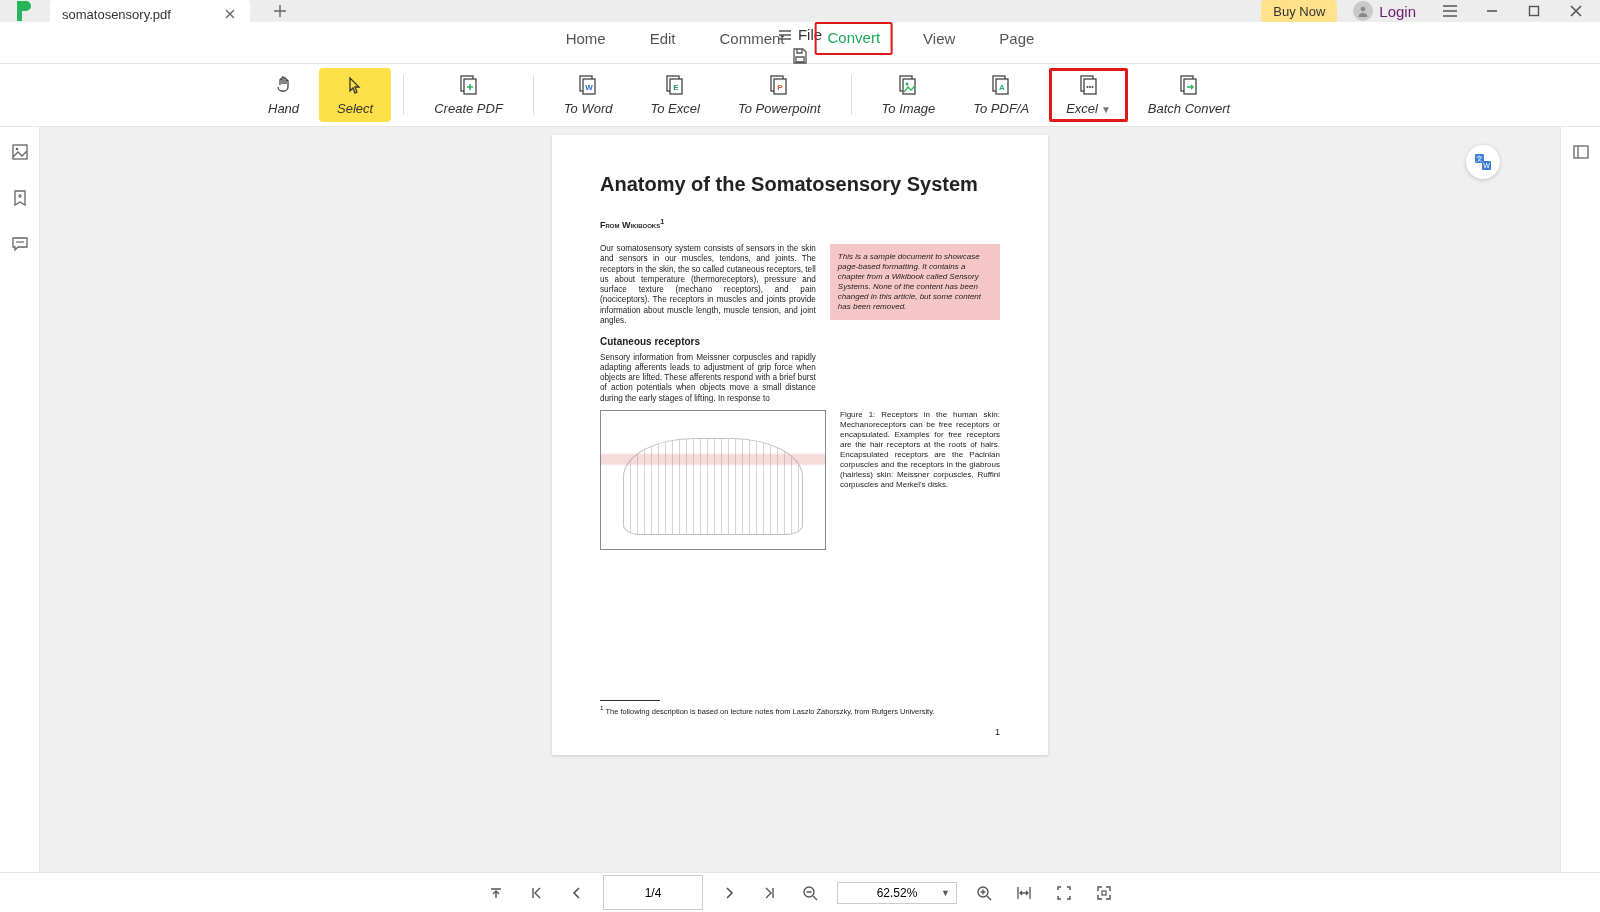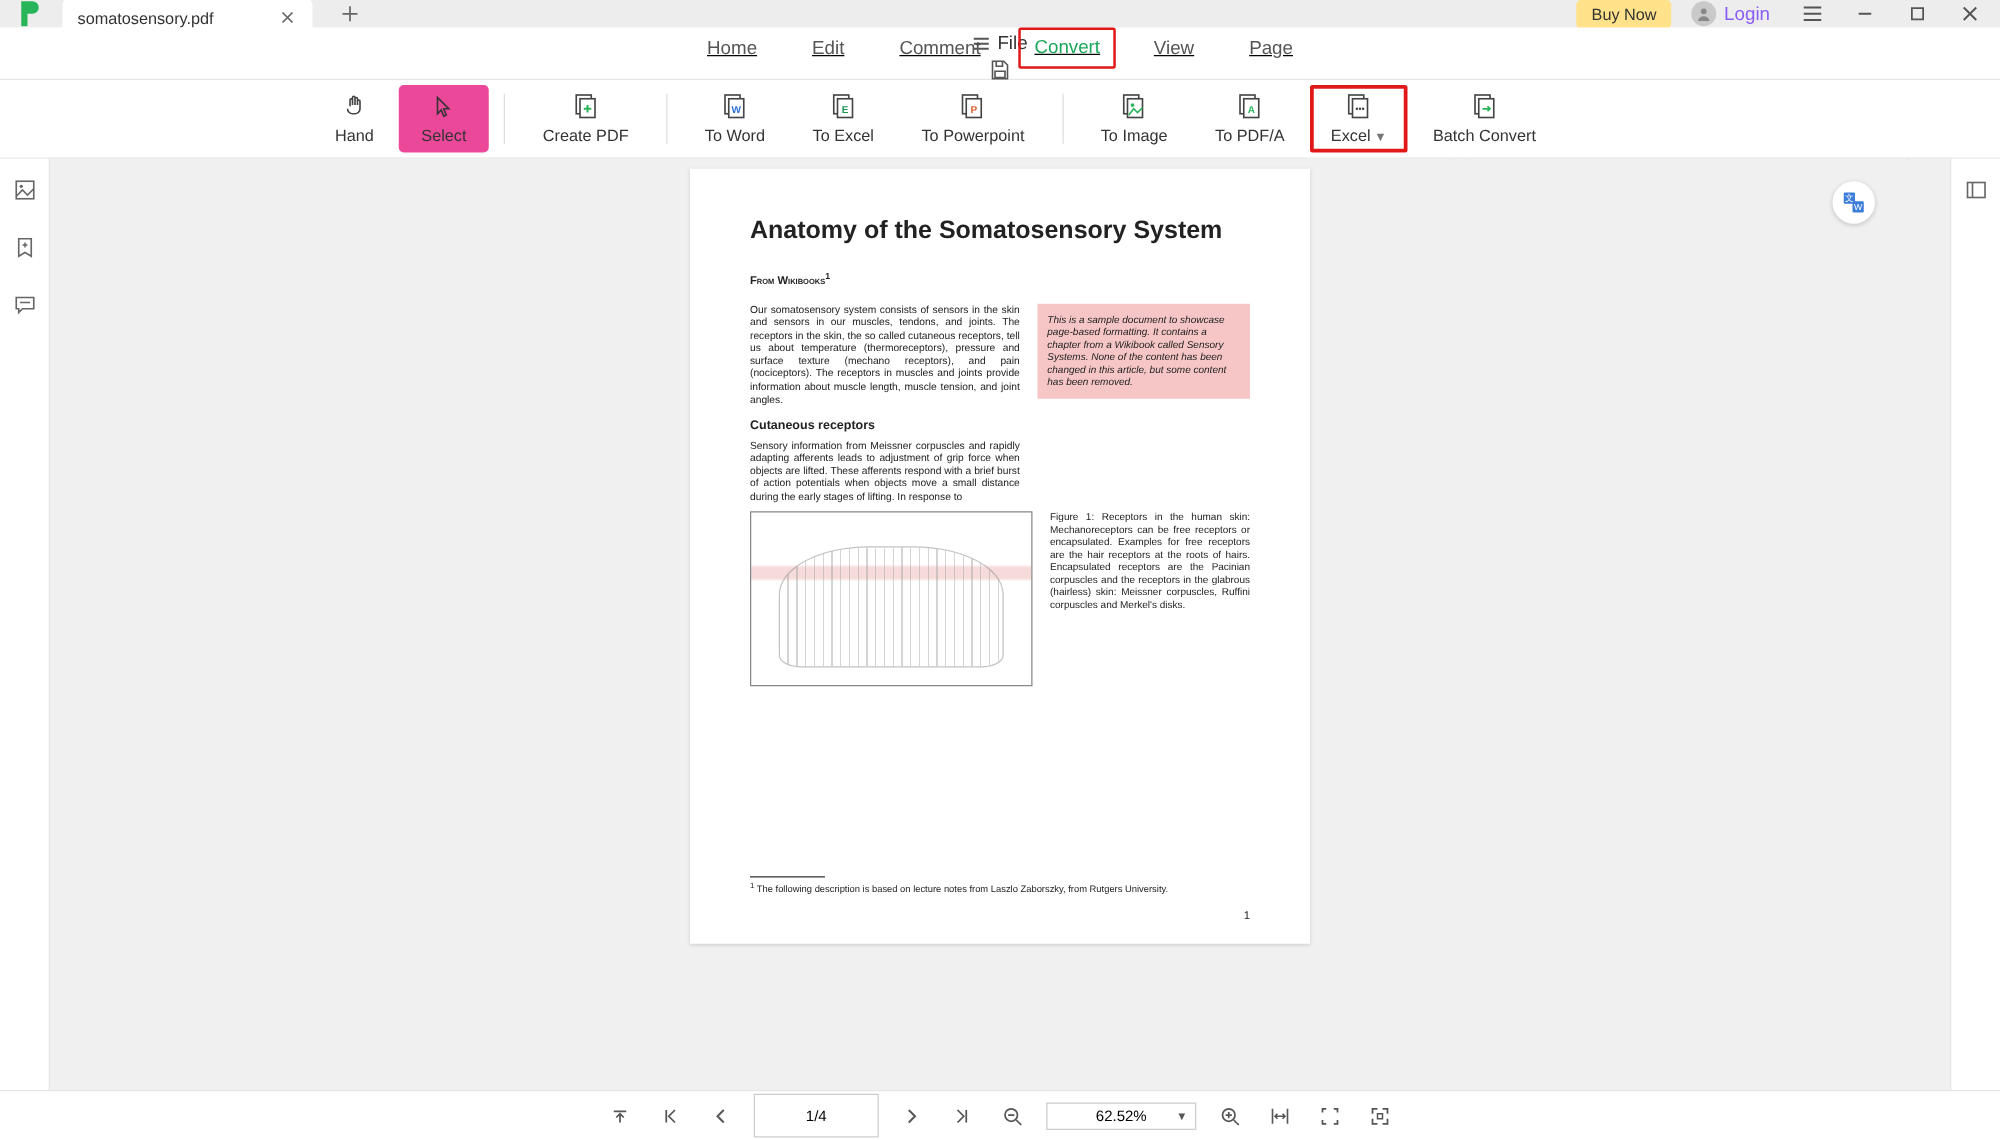--- a/index.html
+++ b/index.html
@@ -6,44 +6,44 @@
 body { background: #f0f0f0; width: 1600px; height: 912px; overflow: hidden; display: flex; flex-direction: column; }
 
 
 .titlebar { height: 22px; background: #ededed; display: flex; align-items: center; padding: 0 6px; }
 .app-logo { width: 24px; height: 24px; margin: 0 14px 0 6px; }
 .tab { background: #fff; height: 32px; padding: 0 12px; display: flex; align-items: center; border-radius: 6px 6px 0 0; min-width: 200px; font-size: 13px; color: #333; margin-top: 6px; }
 .tab-close { margin-left: auto; width: 16px; height: 16px; display: flex; align-items: center; justify-content: center; cursor: pointer; color: #666; }
 .tab-add { margin-left: 18px; width: 24px; height: 24px; display: flex; align-items: center; justify-content: center; cursor: pointer; color: #666; font-size: 18px; }
 .titlebar-right { margin-left: auto; display: flex; align-items: center; gap: 6px; }
 .buy-now { background: #ffe28a; padding: 4px 12px; border-radius: 4px; font-size: 13px; color: #333; cursor: pointer; }
-.login { display: flex; align-items: center; gap: 6px; font-size: 15px; color: #8b5cf6; padding: 0 10px; cursor: pointer; }
+.login { display: flex; align-items: center; gap: 6px; font-size: 15px; color: #701a75; padding: 0 10px; cursor: pointer; }
 .window-btn { width: 36px; height: 30px; display: flex; align-items: center; justify-content: center; cursor: pointer; color: #555; }
 .avatar { width: 20px; height: 20px; background: #c9c9c9; border-radius: 50%; display: flex; align-items: center; justify-content: center; }
 
 
 .menubar { height: 42px; background: #fff; display: flex; align-items: center; padding: 0 14px; border-bottom: 1px solid #e6e6e6; flex-direction: column; }
 .file-btn { display: flex; align-items: center; gap: 6px; font-size: 15px; color: #333; padding: 4px 8px; cursor: pointer; }
 .divider { width: 1px; height: 22px; background: #ddd; margin: 0 12px; }
 .icon-btn { width: 28px; height: 28px; display: flex; align-items: center; justify-content: center; cursor: pointer; color: #555; margin: 0 4px; }
-.menu-tabs { display: flex; gap: 16px; margin-left: auto; margin-right: auto; position: absolute; left: 50%; transform: translateX(-50%); text-decoration: underline; }
+.menu-tabs { display: flex; gap: 16px; margin-left: auto; margin-right: auto; position: absolute; left: 50%; transform: translateX(-50%); }
 .menu-tab { padding: 8px 14px; font-size: 15px; color: #555; cursor: pointer; }
 .menu-tab.active { color: #1aa85a; border: 2.5px solid #e01818; border-radius: 2px; padding: 5px 11px; }
 .ai-section { display: flex; align-items: center; margin-left: auto; gap: 6px; }
 .ai-icon { width: 18px; height: 18px; }
 .ai-label { font-size: 10px; color: #333; }
 .cloud-icon { margin-left: 8px; }
 
 
 .ribbon { height: 63px; background: #fff; display: flex; align-items: center; padding: 0 30px 0 250px; gap: 2px; border-bottom: 1px solid #e6e6e6; position: relative; }
 .tool { display: flex; flex-direction: column; align-items: center; justify-content: center; padding: 6px 18px; cursor: pointer; border-radius: 4px; min-width: 58px; }
-.tool.selected { background: #ec4899; }
+.tool.selected { background: #fde047; }
 .tool.highlighted { border: 3px solid #e01818; border-radius: 2px; padding: 3px 14px; }
 .tool-icon { width: 24px; height: 22px; display: flex; align-items: center; justify-content: center; }
-.tool-label { font-size: 13px; color: #333; margin-top: 5px; white-space: nowrap; }
+.tool-label { font-size: 13px; color: #333; margin-top: 5px; white-space: nowrap; font-style: italic; }
 .ribbon-divider { width: 1px; height: 40px; background: #ddd; margin: 0 10px; }
 .more-caret { font-size: 10px; color: #777; margin-left: 3px; }
 
 
 .main-area { flex: 1; display: flex; overflow: hidden; background: #f0f0f0; position: relative; }
 .left-rail { width: 40px; background: #fff; display: flex; flex-direction: column; align-items: center; padding-top: 14px; gap: 24px; border-right: 1px solid #e6e6e6; }
 .rail-icon { width: 22px; height: 22px; display:flex; align-items:center; justify-content:center; cursor: pointer; color: #666; }
 .right-rail { width: 40px; background: #fff; display: flex; flex-direction: column; align-items: center; padding-top: 14px; gap: 14px; border-left: 1px solid #e6e6e6; }
 .canvas { flex: 1; overflow: auto; display: flex; justify-content: center; padding-top: 8px; position: relative; }
 .float-badge { position: absolute; top: 18px; right: 60px; width: 34px; height: 34px; border-radius: 50%; background: #fff; box-shadow: 0 1px 4px rgba(0,0,0,.2); display: flex; align-items: center; justify-content: center; }

